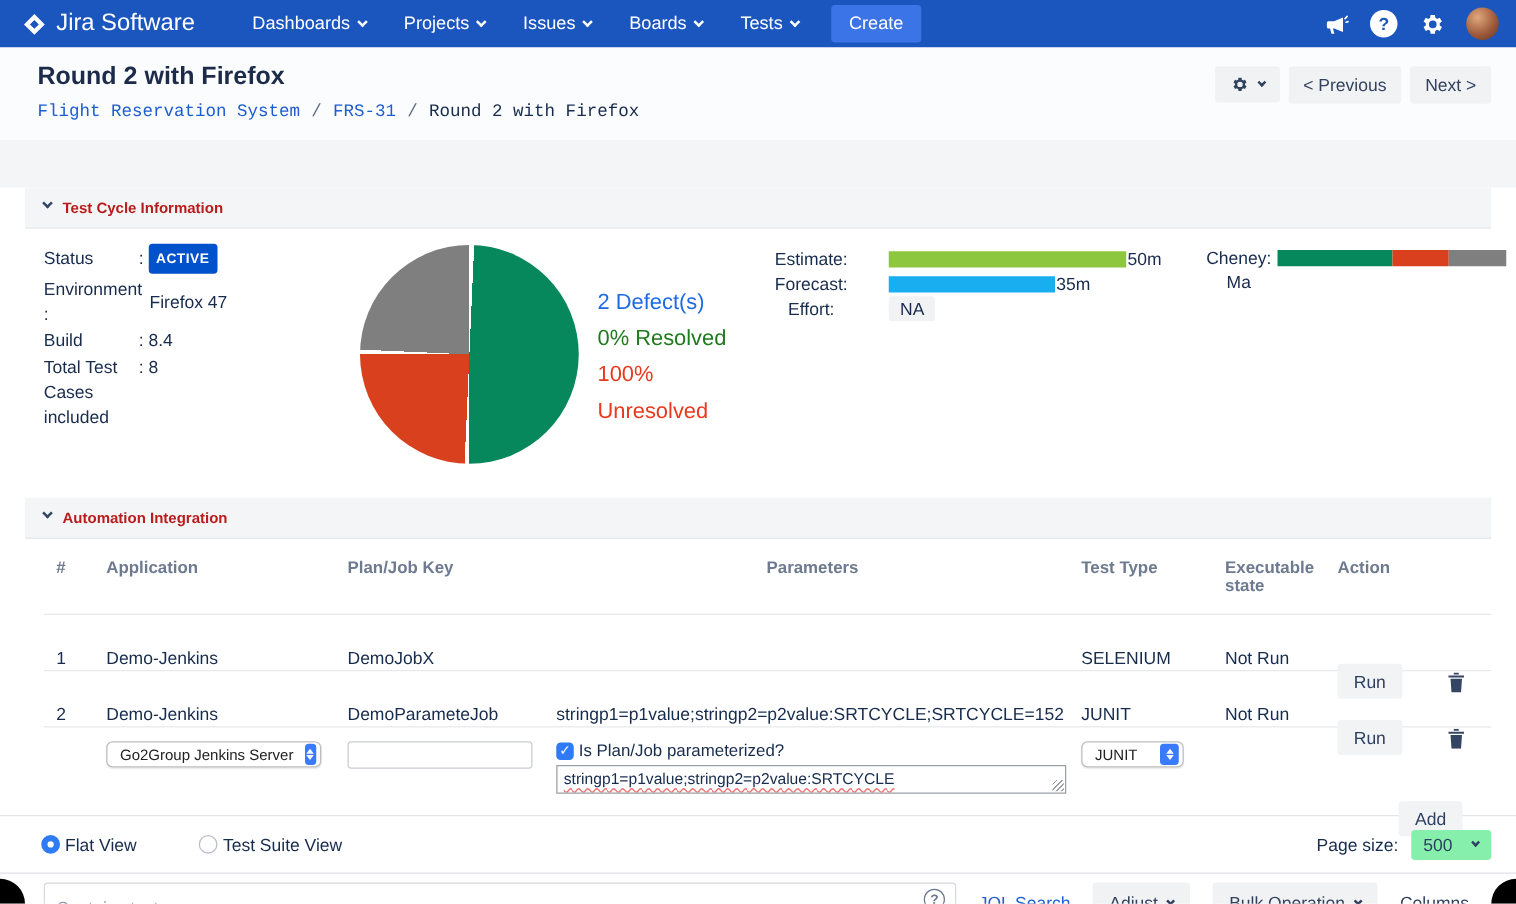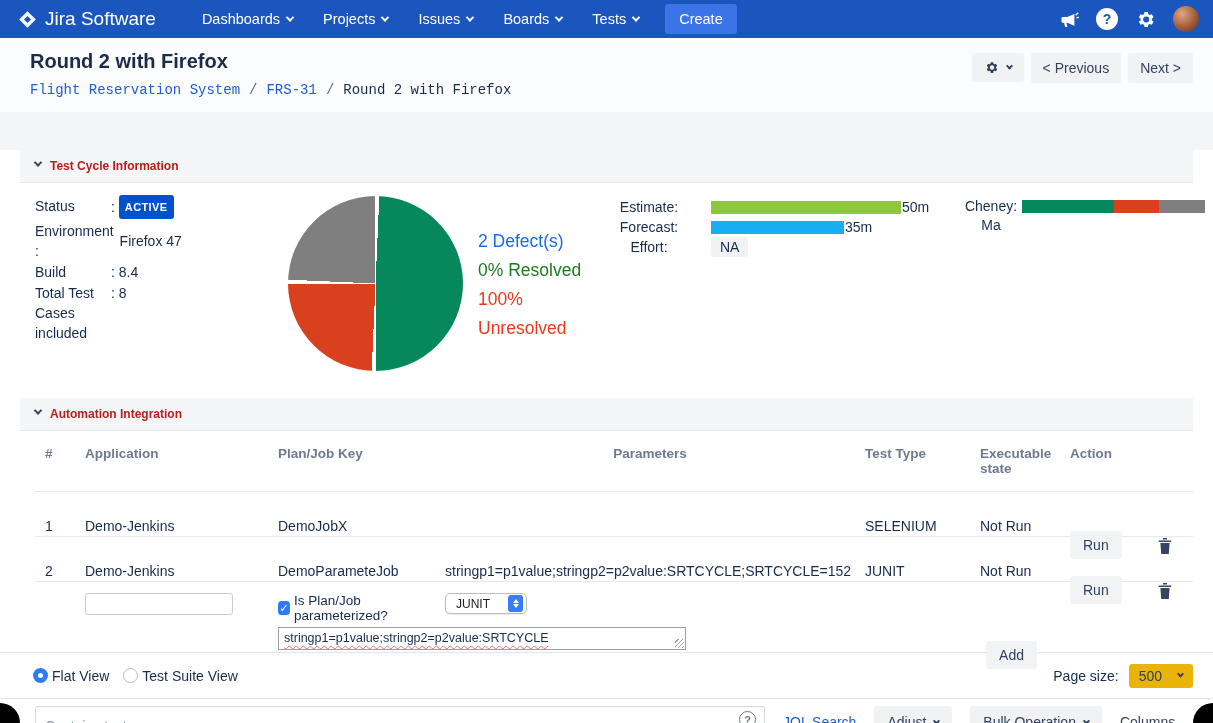--- a/index.html
+++ b/index.html
@@ -105,28 +105,28 @@
               display:flex; align-items:center; justify-content:center; cursor:pointer; }
   .fake-textarea { margin-top:4px; width:408px; height:23px; border:1px solid #9AA0A6; background:#fff;
                    font-size:12.5px; padding:3px 5px; overflow:hidden; white-space:nowrap; position:relative;
                    text-decoration:underline wavy rgba(230,40,40,.65) 1px; text-underline-offset:3px; cursor:text; }
   .fake-textarea::after { content:""; position:absolute; right:1px; bottom:1px; width:9px; height:9px;
       text-decoration:none;
       background:repeating-linear-gradient(135deg, transparent 0 2px, #9AA0A6 2px 3px); }
   .add-cell { justify-self:end; padding-right:23px; margin-top:9px; }
 
   
-  .view-row { height:46px; border-top:1px solid #E4E6E9; display:flex; align-items:center; padding:0 20px 0 33px; }
+  .view-row { height:46px; border-top:1px solid #E4E6E9; display:flex; align-items:center; padding:0 20px 0 33px;gap:36px; }
   .radio { width:15px; height:15px; border-radius:50%; margin-right:4px; cursor:pointer; }
   .radio.on { background:#2F7BF6; position:relative; }
   .radio.on::after { content:""; position:absolute; left:5px; top:5px; width:5px; height:5px; border-radius:50%; background:#fff; }
   .radio.off { background:#fff; border:1px solid #B9BFC9; }
   .radio-item { display:flex; align-items:center; margin-right:14px; cursor:pointer; }
   .pagesize { margin-left:auto; display:flex; align-items:center; gap:10px; }
-  .ps-select { background:#eab308; border-radius:3px; padding:4px 10px; display:flex; align-items:center; gap:16px;
+  .ps-select { background:#86efac; border-radius:3px; padding:4px 10px; display:flex; align-items:center; gap:16px;
                color:#2E4163; cursor:pointer; }
   .ps-select .chev { width:5px; height:5px; }
 
   .toolbar { height:40px; border-top:1px solid #E0E2E6; display:flex; align-items:flex-start; padding:7px 20px 0 35px; gap:18px; }
   .contains-wrap { position:relative; width:730px; }
   .contains-input { width:100%; height:30px; border:1px solid #D5D8DD; border-radius:3px 3px 0 0; padding:9px 30px 0 9px;
                     font-size:14px; font-family:"Liberation Sans", sans-serif; color:#7A869A; outline:none; }
   .contains-input::placeholder { color:#8993A4; }
   .q-icon { position:absolute; right:9px; top:5px; width:17px; height:17px; border:1.5px solid #6B778C; border-radius:50%;
             color:#6B778C; font-size:11px; font-weight:bold; display:flex; align-items:center; justify-content:center; cursor:pointer; }
@@ -324,20 +324,29 @@
       <span class="trash">
         <svg width="14" height="16" viewBox="0 0 14 16">
             <path fill="#344563" d="M5 0h4v1.6H5zM0.8 2.4h12.4V4H0.8zM2.4 5h9.2L10.8 16H3.2z"></path>
           </svg>
       </span>
     </div>
   </div>
 
   <div class="trow addrow">
     <div></div>
+    <div>
+      <span class="mac-select" style="width:172px;">
+        <span class="sel-label">Go2Group Jenkins Server</span>
+        <span class="spinner">
+            <span class="tri-up"></span>
+            <span class="tri-down"></span>
+          </span>
+      </span>
+    </div>
     <div>
       <input class="plan-input" value="" style="">
     </div>
     <div>
       <div class="check-line">
         <span class="checkbox">✓</span>
         <span>Is Plan/Job parameterized?</span>
       </div>
       <div class="fake-textarea">stringp1=p1value;stringp2=p2value:SRTCYCLE</div>
     </div>

